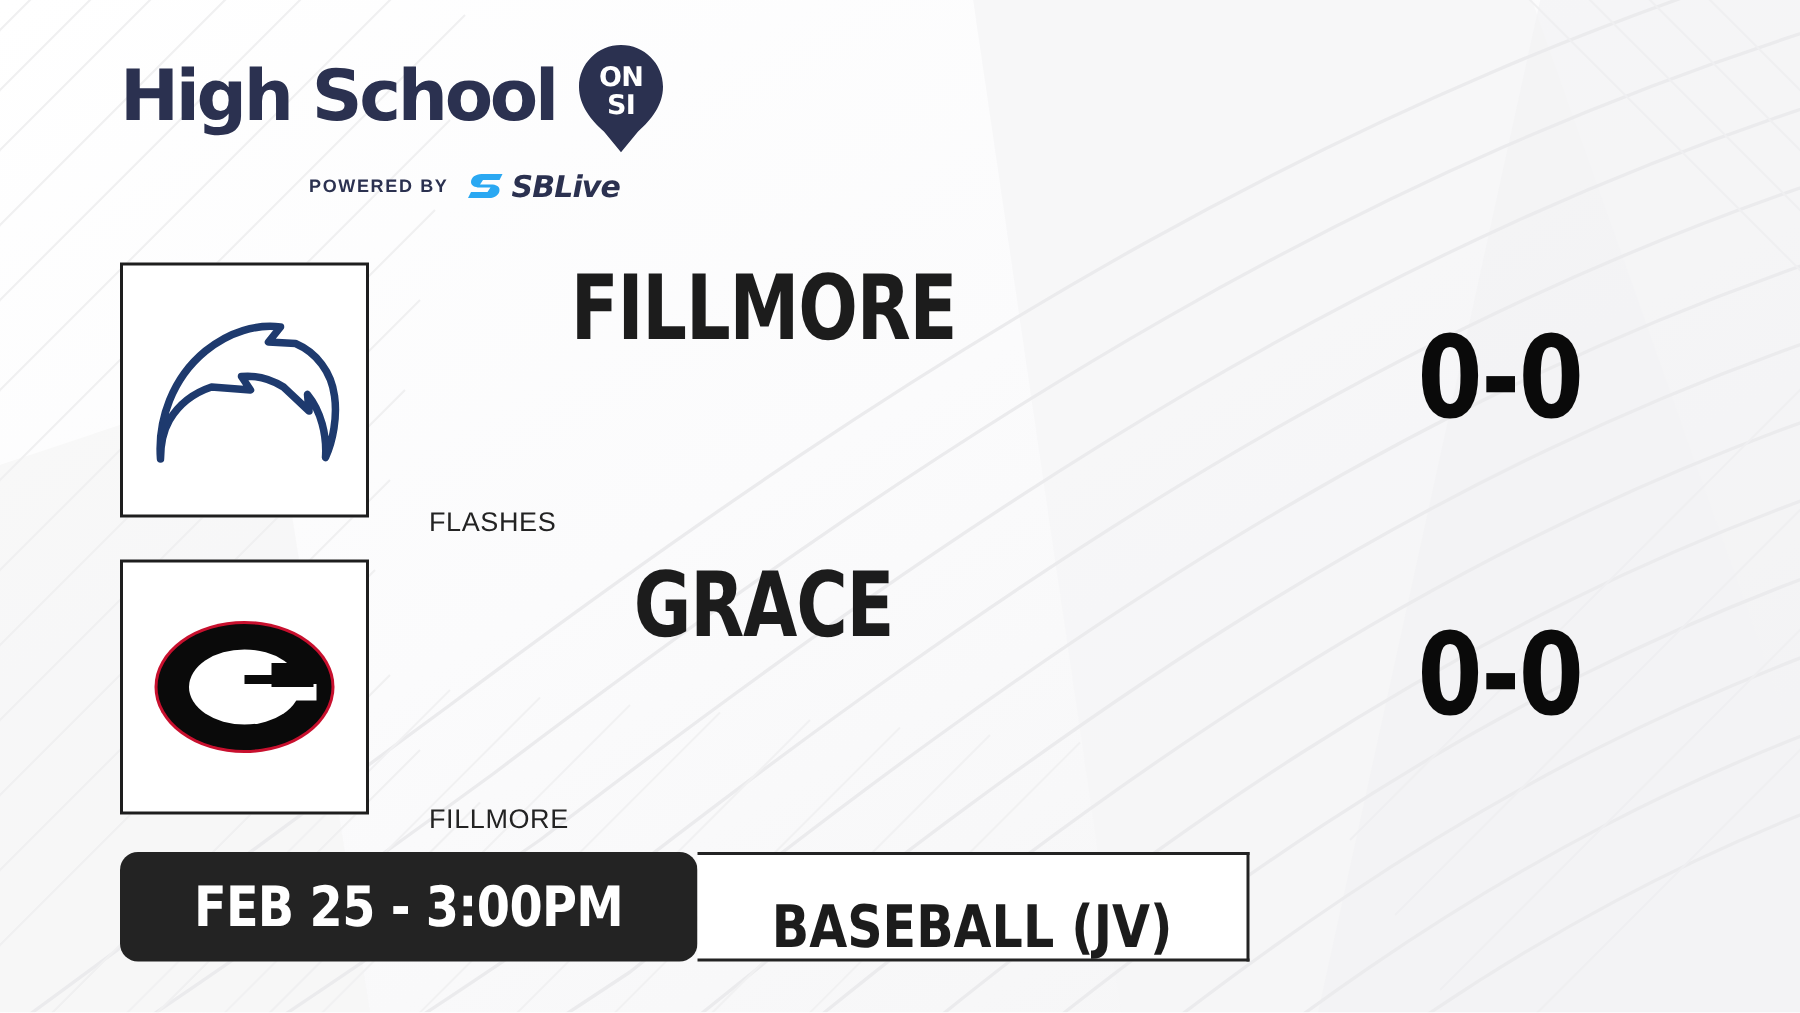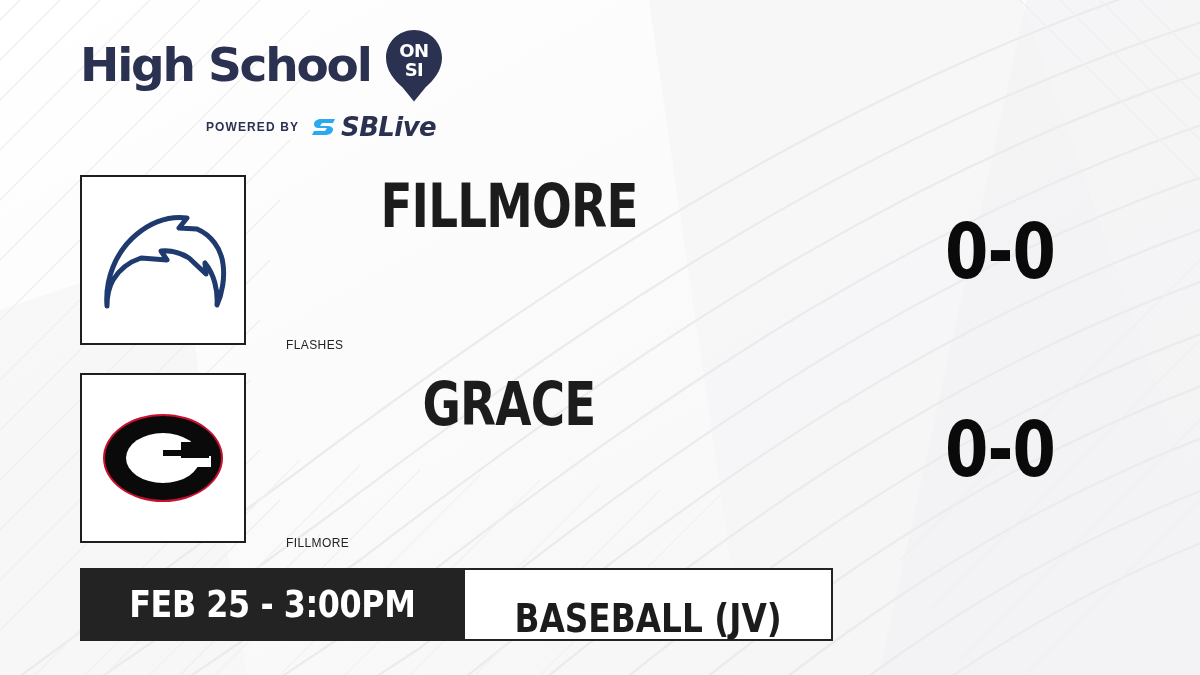--- a/index.html
+++ b/index.html
@@ -84,21 +84,21 @@
   .sblive-lockup {
     display: flex;
     align-items: center;
     gap: 3px;
   }
   .sblive-mark { display: block; }
   .sblive-word {
     font-family: "DejaVu Sans", sans-serif;
     font-weight: 700;
     font-style: italic;
-    font-size: 26px;
+    font-size: 20px;
     letter-spacing: -0.6px;
     color: #2b3150;
     white-space: nowrap;
   }
 
   
   .team-block {
     position: absolute;
     left: 80px;
     width: 1040px;
@@ -135,21 +135,21 @@
     line-height: 62px;
     letter-spacing: -1px;
     color: #1c1c1c;
     transform: scaleX(0.78);
     transform-origin: left top;
     white-space: nowrap;
   }
   .team-mascot {
     font-family: "Liberation Sans", sans-serif;
     font-weight: 400;
-    font-size: 12px;
+    font-size: 18px;
     letter-spacing: 0.4px;
     color: #232323;
     white-space: nowrap;
   }
   .team-1 .team-mascot { position: absolute; left: 206px; top: 163px; }
   .team-2 .team-mascot { position: absolute; left: 206px; top: 163px; }
 
   .team-score {
     position: absolute;
     left: 800px;
@@ -178,20 +178,21 @@
   }
   .banner-date {
     background: #232323;
     color: #ffffff;
     display: flex;
     align-items: center;
     justify-content: center;
     padding: 0 26px;
     min-width: 300px;
     box-sizing: border-box;
+    border-radius: 12px;
   }
   .banner-date span {
     font-family: "DejaVu Sans", sans-serif;
     font-weight: 700;
     font-size: 37px;
     line-height: 38px;
     letter-spacing: -0.5px;
     transform: scaleX(0.86);
     transform-origin: center;
     white-space: nowrap;

